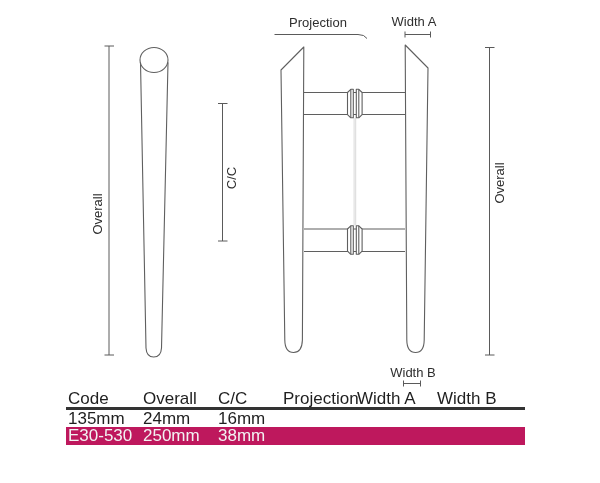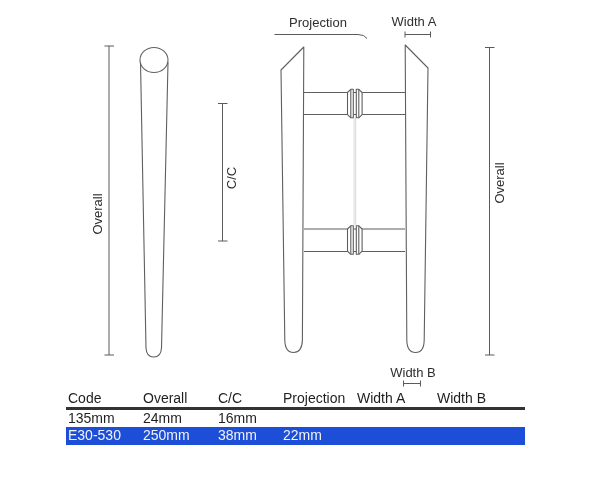--- a/index.html
+++ b/index.html
@@ -6,27 +6,27 @@
     font-family:"Liberation Sans",sans-serif;overflow:hidden;position:relative;}
   #stage{position:relative;width:600px;height:483px;background:#fff;}
   svg{position:absolute;left:0;top:0;}
   svg text{font-family:"Liberation Sans",sans-serif;font-size:13px;fill:#2e2e2e;}
   .outline{fill:#ffffff;stroke:#5f5f5f;stroke-width:1.1;stroke-linejoin:round;}
   .thin{fill:none;stroke:#5f5f5f;stroke-width:1.1;}
   .dim{stroke:#5a5a5a;stroke-width:1;fill:none;}
   .glass{stroke:#d9d9d9;stroke-width:1;fill:none;}
 
   
-  .spec-table{position:absolute;left:66px;top:391px;width:459px;font-size:14px;color:#1f1f1f;}
+  .spec-table{position:absolute;left:66px;top:391px;width:459px;font-size:17px;color:#1f1f1f;}
   .trow{display:grid;grid-template-columns:75px 75px 65px 74px 80px auto;align-items:center;}
   .trow span{padding-left:2px;white-space:nowrap;}
   .thead{height:15px;line-height:15px;}
   .sepline{height:3px;background:#333333;margin-top:1px;}
   .r1{height:17px;line-height:17px;}
-  .r2{height:17.5px;line-height:17.5px;background:#1d4ed8;color:#f2f2f2;width:458.5px;}
+  .r2{height:17.5px;line-height:17.5px;background:#be185d;color:#f2f2f2;width:458.5px;}
 </style>
 </head>
 <body>
 
 <div id="stage">
 
   <svg width="600" height="390" viewBox="0 0 600 390">
 
     <g>
       <path class="outline" d="M140.5,62 L146,348 Q146.5,357 153.7,357 Q161,357 161.5,348 L168,62.5" fill="none"></path>
@@ -120,16 +120,15 @@
     <div class="sepline"></div>
     <div class="trow r1">
       <span>135mm</span>
       <span>24mm</span>
       <span>16mm</span>
     </div>
     <div class="trow r2">
       <span>E30-530</span>
       <span>250mm</span>
       <span>38mm</span>
-      <span>22mm</span>
     </div>
   </div>
 </div>
 
 </body></html>

